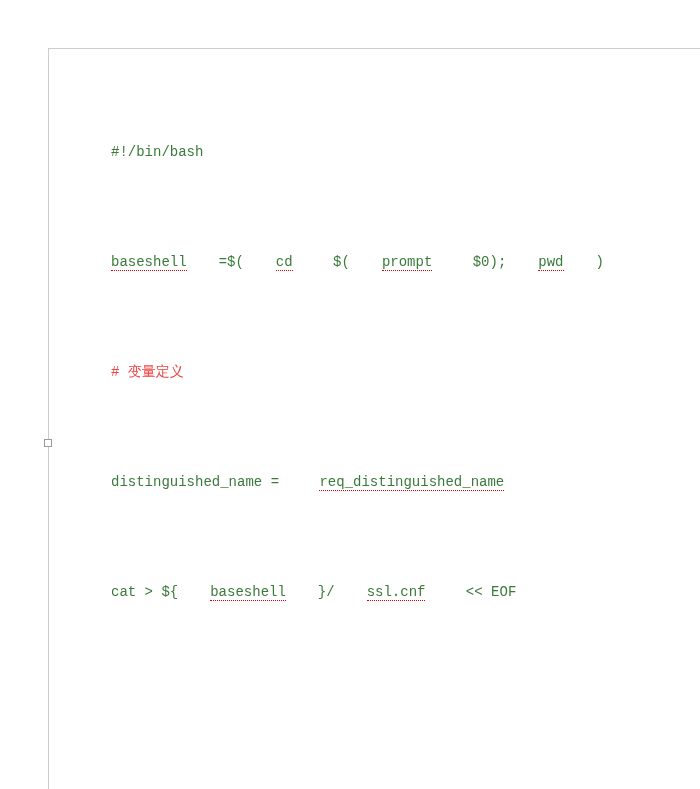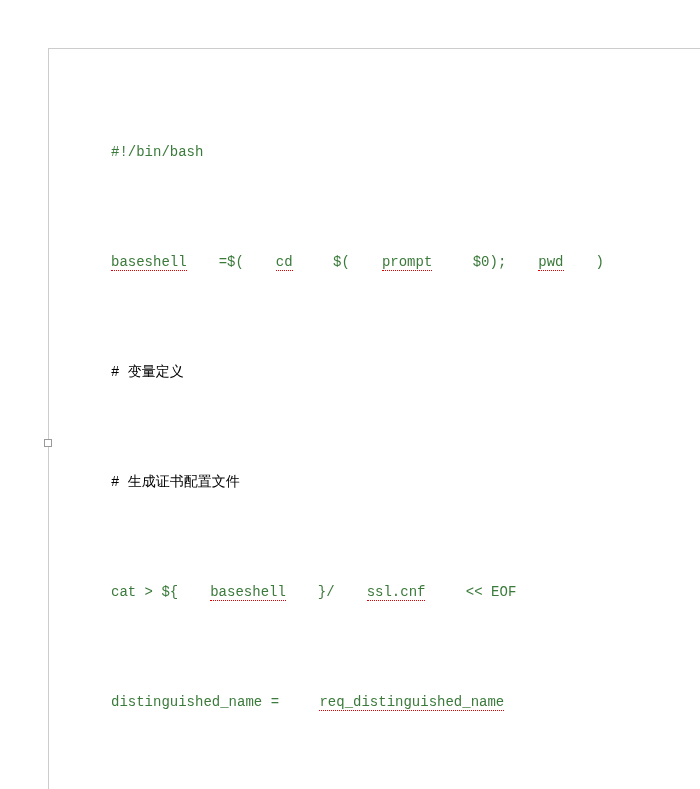--- a/index.html
+++ b/index.html
@@ -33,21 +33,21 @@
     .line {
       display: block;
       min-height: 26px;
     }
     .underline {
       border-bottom: 1px dotted #d00;
       text-decoration: none;
       padding-bottom: 0px;
     }
     .comment {
-      color: #000000;
+      color: #ef4444;
     }
     .handle-left {
       position: absolute;
       left: -4px;
       top: 50%;
       transform: translateY(-50%);
       width: 8px;
       height: 8px;
       background: #fff;
       border: 1px solid #999;
@@ -66,23 +66,22 @@
 </head>
 <body>
 
 <div class="container">
   <div class="handle-left"></div>
   <div class="handle-right"></div>
   <div class="code-block">
     <span class="line"><span>#!/bin/bash</span></span>
     <span class="line"><span class="underline">baseshell</span><span>=$(</span><span class="underline">cd</span><span> $(</span><span class="underline">prompt</span><span> $0);</span><span class="underline">pwd</span><span>)</span></span>
     <span class="line comment"><span># 变量定义</span></span>
-    <span class="line comment"><span># 生成证书配置文件</span></span>
+    <span class="line"><span>distinguished_name = </span><span class="underline">req_distinguished_name</span></span>
     <span class="line"><span>cat &gt; ${</span><span class="underline">baseshell</span><span>}/</span><span class="underline">ssl.cnf</span><span> &lt;&lt; EOF</span></span>
-    <span class="line"><span>distinguished_name = </span><span class="underline">req_distinguished_name</span></span>
     
     
     
     
     
     
     
     
     
     

